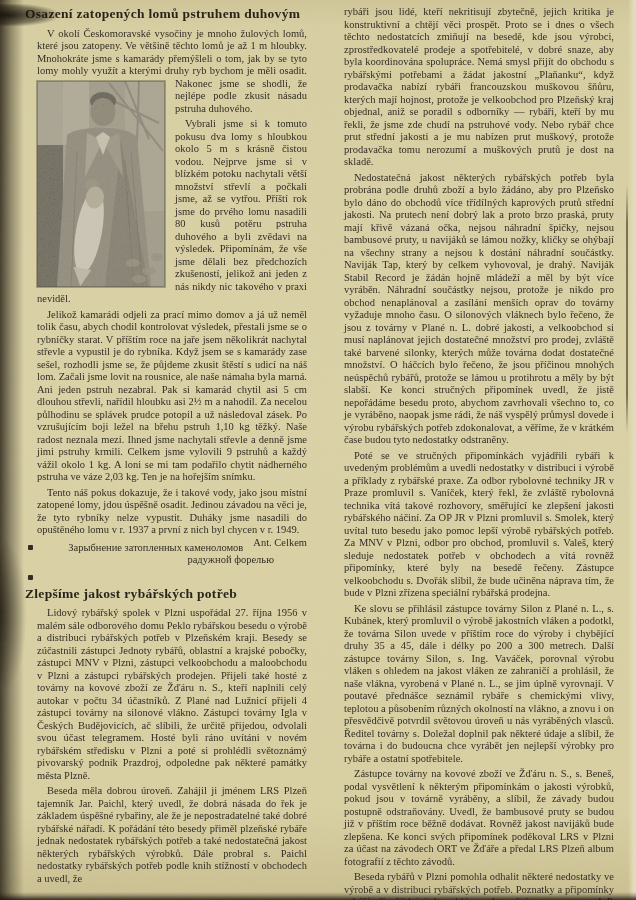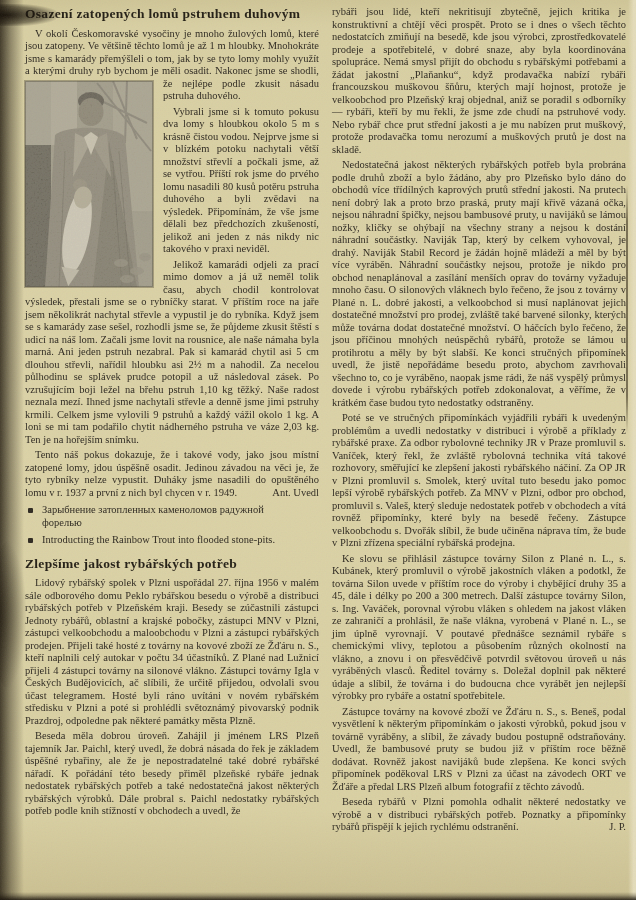--- a/index.html
+++ b/index.html
@@ -4,30 +4,30 @@
 <style>
   html,body{margin:0;padding:0;background:#3a3528;}
   .page{
     position:relative;width:636px;height:900px;overflow:hidden;
     background:linear-gradient(180deg,#cfc596 0%,#d8cfa2 3%,#dbd2a6 45%,#d9d0a2 90%,#cabf90 100%);
     font-family:"Liberation Serif","DejaVu Serif",serif;color:#2e2920;
   }
   .content{position:absolute;left:25px;top:6px;width:601px;display:flex;gap:13px;}
   .col{width:294px;font-size:10.5px;line-height:12.5px;text-align:justify;
        hyphens:auto;-webkit-hyphens:auto;}
-  .col p{margin:0 0 3px;text-indent:10px;}
+  .col p{margin:0 12px 3px;text-indent:10px;}
   .col p.no-indent{text-indent:0;}
   h1.a1,h2.a2{font-size:13.5px;font-weight:bold;letter-spacing:.3px;color:#231e14;text-align:left;}
   h1.a1{margin:2px 0 7px;white-space:nowrap;}
   h2.a2{margin:9px 0 7px;font-family:Liberation Serif, serif;}
   .photo{float:left;width:128px;height:206px;margin:3px 10px 3px 0;
          box-shadow:0 0 0 1px rgba(60,52,36,.35);background:#8d887a;}
   .photo svg{display:block;}
   .sig{float:right;padding-left:10px;text-indent:0;}
-  .summaries{margin:5px 0 11px 3px;text-align:left;}
+  .summaries{margin:5px 0 21px 3px;text-align:right;}
   .summary{position:relative;padding-left:14px;margin:0 0 5px;}
   .summary.s-ru{width:232px;}
   .bullet{position:absolute;left:0;top:3.5px;width:5px;height:5px;background:#2e2920;border-radius:1px;}
   
   .shadow-left{position:absolute;left:0;top:0;width:24px;height:100%;z-index:5;pointer-events:none;
     background:linear-gradient(90deg,rgba(24,17,7,.78) 0%,rgba(24,17,7,.38) 45%,rgba(24,17,7,0) 100%);}
   .blob-title{position:absolute;left:-6px;top:4px;width:62px;height:22px;z-index:6;pointer-events:none;
     background:radial-gradient(ellipse at 18% 50%,rgba(18,12,4,.9) 0%,rgba(18,12,4,.45) 55%,rgba(18,12,4,0) 78%);}
   .blob-mid{position:absolute;left:-8px;top:540px;width:34px;height:150px;z-index:6;pointer-events:none;border-radius:50%;
     background:radial-gradient(ellipse at 20% 50%,rgba(18,12,4,.55) 0%,rgba(18,12,4,0) 75%);}
@@ -96,31 +96,30 @@
             <rect x="0.5" y="0.5" width="127" height="205" fill="none" stroke="#55503f" opacity="0.45"></rect>
           </svg>
         </span>
         <span>nejlépe podle zkusit násadu pstruha duhového.</span>
       </p>
 
       <p>Vybrali jsme si k tomuto pokusu dva lomy s hloubkou okolo 5 m s krásně čistou vodou. Nejprve jsme si v blízkém potoku nachytali větší množství střevlí a počkali jsme, až se vytřou. Příští rok jsme do prvého lomu nasadili 80 kusů potěru pstruha duhového a byli zvědavi na výsledek. Připomínám, že vše jsme dělali bez předchozích zkušeností, jelikož ani jeden z nás nikdy nic takového v praxi neviděl.</p>
       <p>Jelikož kamarádi odjeli za prací mimo domov a já už neměl tolik času, abych chodil kontrolovat výsledek, přestali jsme se o rybníčky starat. V příštím roce na jaře jsem několikrát nachytal střevle a vypustil je do rybníka. Když jsem se s kamarády zase sešel, rozhodli jsme se, že půjdeme zkusit štěstí s udicí na náš lom. Začali jsme lovit na rousnice, ale naše námaha byla marná. Ani jeden pstruh nezabral. Pak si kamarád chytil asi 5 cm dlouhou střevli, nařídil hloubku asi 2½ m a nahodil. Za necelou půlhodinu se splávek prudce potopil a už následoval zásek. Po vzrušujícím boji ležel na břehu pstruh 1,10 kg těžký. Naše radost neznala mezí. Ihned jsme nachytali střevle a denně jsme jimi pstruhy krmili. Celkem jsme vylovili 9 pstruhů a každý vážil okolo 1 kg. A loni se mi tam podařilo chytit nádherného pstruha ve váze 2,03 kg. Ten je na hořejším snímku.</p>
       <p>
         <span>Tento náš pokus dokazuje, že i takové vody, jako jsou místní zatopené lomy, jdou úspěšně osadit. Jedinou závadou na věci je, že tyto rybníky nelze vypustit. Duháky jsme nasadili do opuštěného lomu v r. 1937 a první z nich byl chycen v r. 1949.</span>
-        <span class="sig">Ant. Uvedl</span>
+        <span class="sig">Ant. Celkem</span>
       </p>
 
       <div class="summaries">
         <div class="summary s-ru">
           <span class="bullet"></span>
           <span>Зарыбнение затопленных каменоломов радужной форелью</span>
         </div>
         <div class="summary">
           <span class="bullet"></span>
-          <span>Introducting the Rainbow Trout into flooded stone-pits.</span>
         </div>
       </div>
 
       <h2 class="a2">Zlepšíme jakost rybářských potřeb</h2>
       <p>Lidový rybářský spolek v Plzni uspořádal 27. října 1956 v malém sále odborového domu Peklo rybářskou besedu o výrobě a distribuci rybářských potřeb v Plzeňském kraji. Besedy se zúčastnili zástupci Jednoty rybářů, oblastní a krajské pobočky, zástupci MNV v Plzni, zástupci velkoobchodu a maloobchodu v Plzni a zástupci rybářských prodejen. Přijeli také hosté z továrny na kovové zboží ze Žďáru n. S., kteří naplnili celý autokar v počtu 34 účastníků. Z Plané nad Lužnicí přijeli 4 zástupci továrny na silonové vlákno. Zástupci továrny Igla v Českých Budějovicích, ač slíbili, že určitě přijedou, odvolali svou účast telegramem. Hosté byli ráno uvítáni v novém rybářském středisku v Plzni a poté si prohlédli světoznámý pivovarský podnik Prazdroj, odpoledne pak některé památky města Plzně.</p>
       <p>Beseda měla dobrou úroveň. Zahájil ji jménem LRS Plzeň tajemník Jar. Paichl, který uvedl, že dobrá násada do řek je základem úspěšné rybařiny, ale že je nepostradatelné také dobré rybářské nářadí. K pořádání této besedy přiměl plzeňské rybáře jednak nedostatek rybářských potřeb a také nedostatečná jakost některých rybářských výrobků. Dále probral s. Paichl nedostatky rybářských potřeb podle knih stížností v obchodech a uvedl, že</p>
     </div>
 
     <div class="col">
       <p class="no-indent">rybáři jsou lidé, kteří nekritisují zbytečně, jejich kritika je konstruktivní a chtějí věci prospět. Proto se i dnes o všech těchto nedostatcích zmiňují na besedě, kde jsou výrobci, zprostředkovatelé prodeje a spotřebitelé, v dobré snaze, aby byla koordinována spolupráce. Nemá smysl přijít do obchodu s rybářskými potřebami a žádat jakostní „Plaňanku“, když prodavačka nabízí rybáři francouzskou muškovou šňůru, kterých mají hojnost, protože je velkoobchod pro Plzeňský kraj objednal, aniž se poradil s odborníky — rybáři, kteří by mu řekli, že jsme zde chudí na pstruhové vody. Nebo rybář chce prut střední jakosti a je mu nabízen prut muškový, protože prodavačka tomu nerozumí a muškových prutů je dost na skladě.</p>

